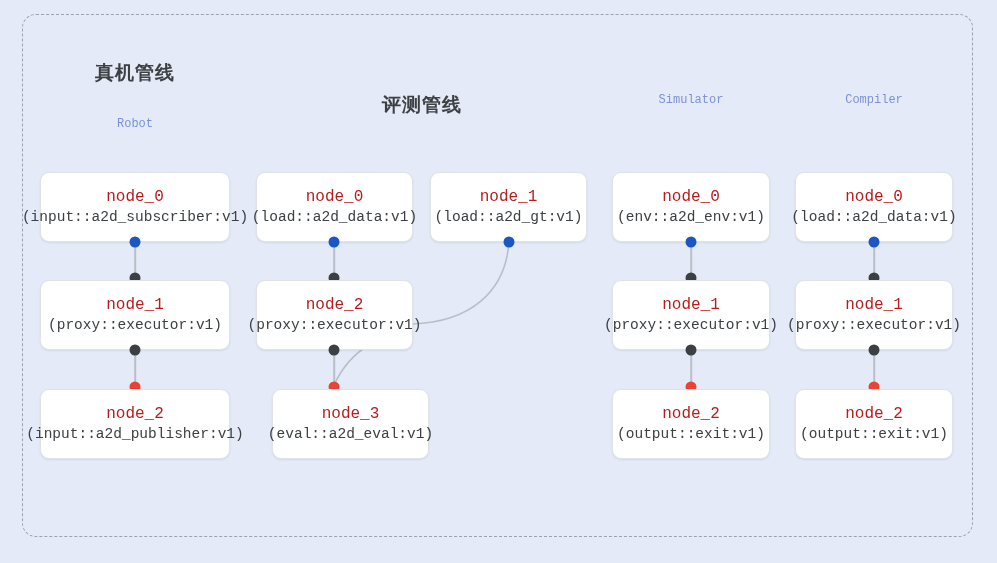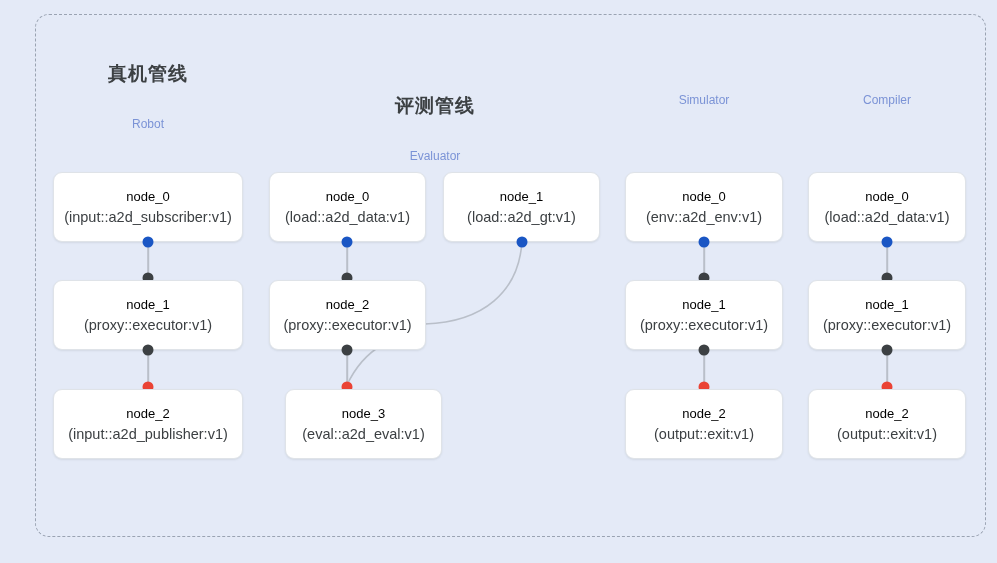--- a/index.html
+++ b/index.html
@@ -9,23 +9,24 @@
   body {
     width: 997px;
     height: 563px;
     background: #e4eaf7;
     font-family: "Liberation Sans", "DejaVu Sans", sans-serif;
     overflow: hidden;
     position: relative;
   }
   #canvas {
     position: absolute;
-    left: 13px; top: 0;
+    left: 0; top: 0;
     width: 816px;
     height: 563px;
+    font-family: Liberation Mono, monospace;
   }
   .dashed-frame {
     position: absolute;
     left: 22px;
     top: 14px;
     width: 951px;
     height: 523px;
     border: 1.6px dashed #9aa3b2;
     border-radius: 14px;
     box-sizing: border-box;
@@ -55,22 +56,22 @@
     border: 1px solid #dfe3e8;
     border-radius: 9px;
     box-sizing: border-box;
     display: flex;
     flex-direction: column;
     align-items: center;
     justify-content: center;
     box-shadow: 0 1px 2px rgba(60,64,67,0.10);
   }
   .node-title {
-    font-size: 13px;
-    color: #000000;
+    font-size: 16px;
+    color: #b91c1c;
     line-height: 20px;
     white-space: nowrap;
   }
   .node-sub {
     font-size: 14.5px;
     color: #3c4043;
     line-height: 20px;
     white-space: nowrap;
   }
   .port {
@@ -103,21 +104,20 @@
 <div id="canvas">
 
   <div class="dashed-frame"></div>
 
   <div class="col-header" style="left:35px; top:62px;">
     <div class="col-title-cn">真机管线</div>
     <div class="col-title-en" style="margin-top:26px;">Robot</div>
   </div>
   <div class="col-header" style="left:322px; top:62px;margin-top:32px;">
     <div class="col-title-cn">评测管线</div>
-    <div class="col-title-en" style="margin-top:26px;">Evaluator</div>
   </div>
   <div class="col-header" style="left:591px; top:62px;">
     <div class="col-title-en" style="margin-top:26px;">Simulator</div>
   </div>
   <div class="col-header" style="left:774px; top:62px;">
     <div class="col-title-en" style="margin-top:26px;">Compiler</div>
   </div>
 
   <div class="edge-line" style="left:135px; top:241px; height:37px;"></div>
   <div class="edge-line" style="left:135px; top:349px; height:38px;"></div>

